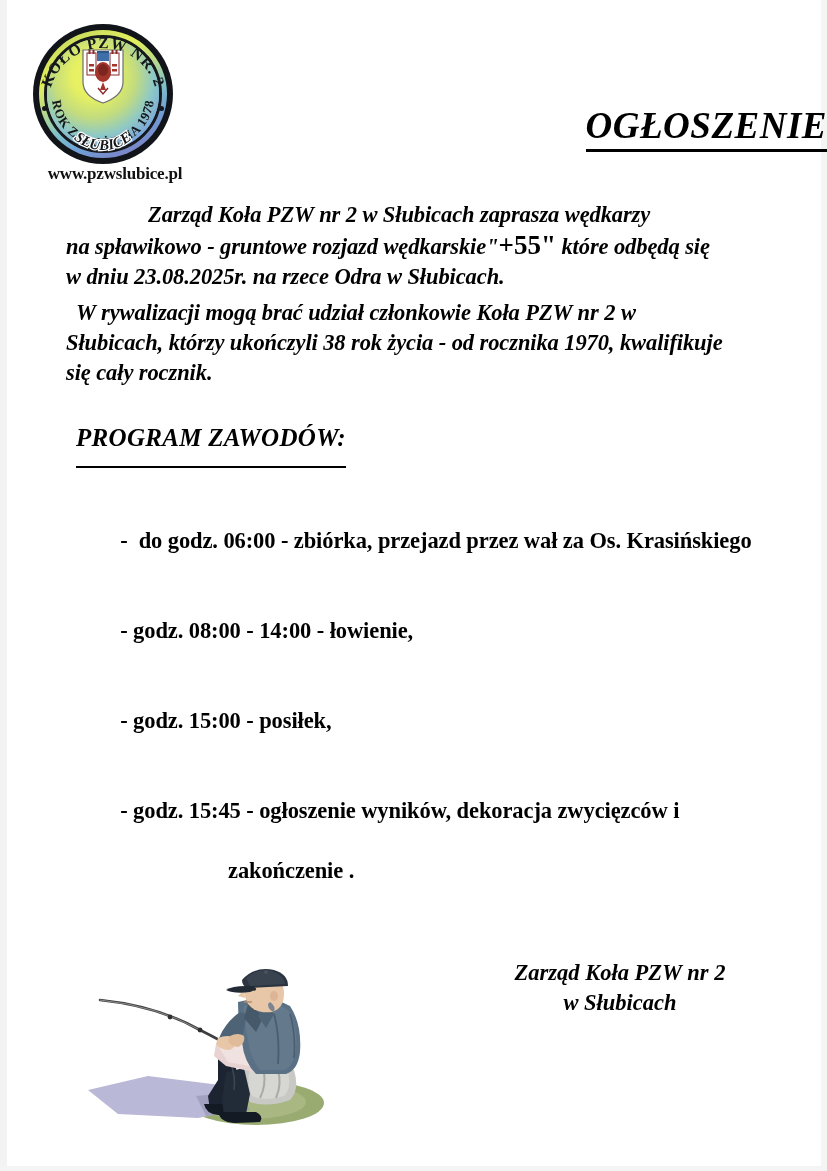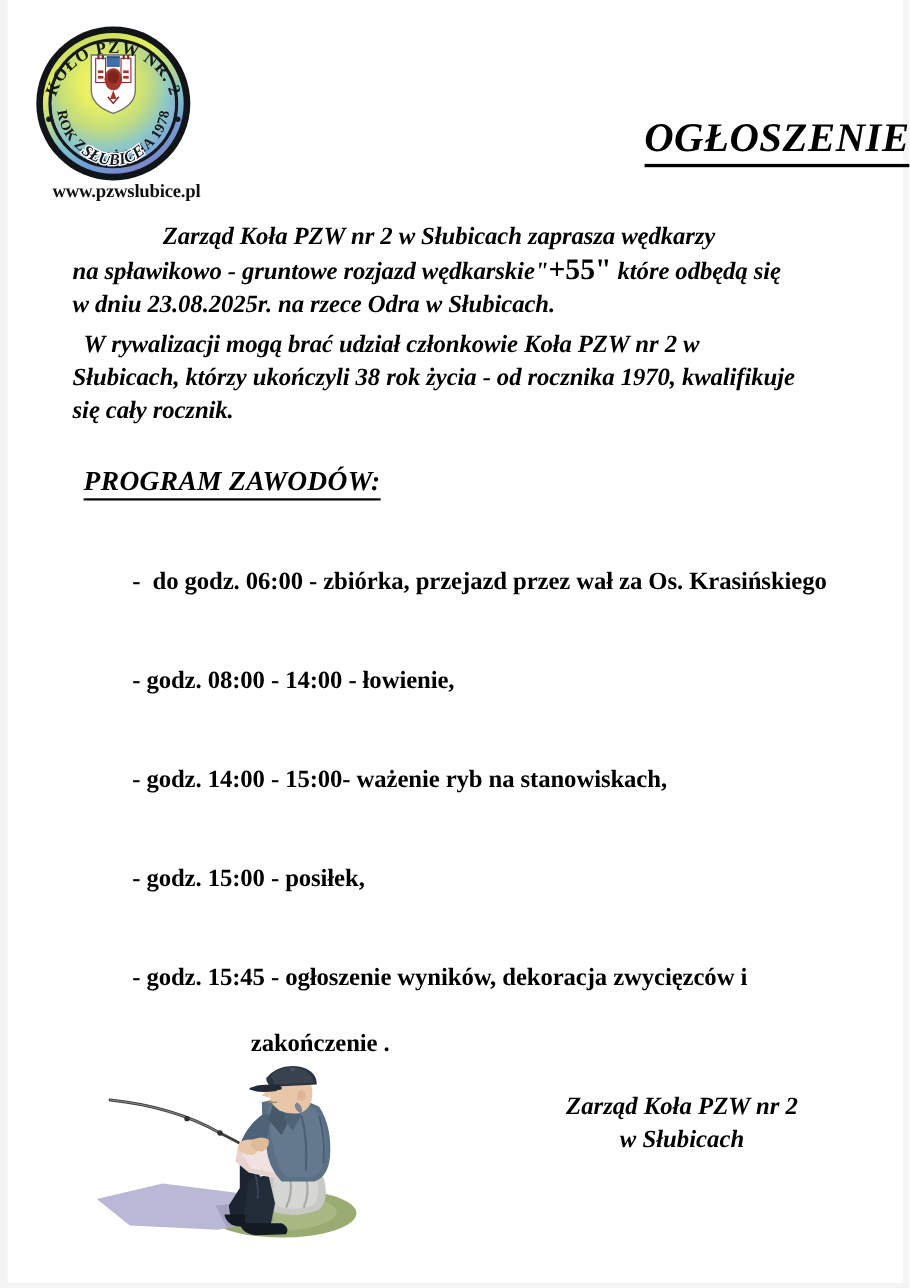--- a/index.html
+++ b/index.html
@@ -187,21 +187,21 @@
   .para.p2 .line2, .para.p2 .line3 { text-indent: 0; }
 
   .section-head {
     margin-top: 36px;
     margin-left: 10px;
     font-weight: bold;
     font-style: italic;
     font-size: 25px;
     display: inline-block;
     border-bottom: 2.5px solid #000;
-    padding-bottom: 1px;
+    padding-bottom: 14px;
     letter-spacing: 0.3px;
   }
 
   .schedule {
     margin-top: 28px;
     list-style: none;
     padding: 0;
     margin-left: 10px;
     margin-bottom: 0;
   }
@@ -213,21 +213,21 @@
     white-space: pre-wrap;
   }
   .schedule li .cont {
     display: block;
     padding-left: 152px;
   }
 
   .signature {
     position: absolute;
     left: 470px;
-    top: 991px;
+    top: 958px;
     width: 300px;
     text-align: center;
     font-weight: bold;
     font-style: italic;
     font-size: 22.5px;
     line-height: 30px;
   }
 
   
   .fisherman {
@@ -326,23 +326,20 @@
     </div>
 
     <ul class="schedule">
       <li>
         <span>-  do godz. 06:00 - zbiórka, przejazd przez wał za Os. Krasińskiego</span>
       </li>
       <li>
         <span>- godz. 08:00 - 14:00 - łowienie,</span>
       </li>
       <li>
-        <span>- godz. 14:00 - 15:00- ważenie ryb na stanowiskach,</span>
-      </li>
-      <li>
         <span>- godz. 15:00 - posiłek,</span>
       </li>
       <li>
         <span>- godz. 15:45 - ogłoszenie wyników, dekoracja zwycięzców i</span>
         <span class="cont">zakończenie .</span>
       </li>
     </ul>
 
   </div>
 

